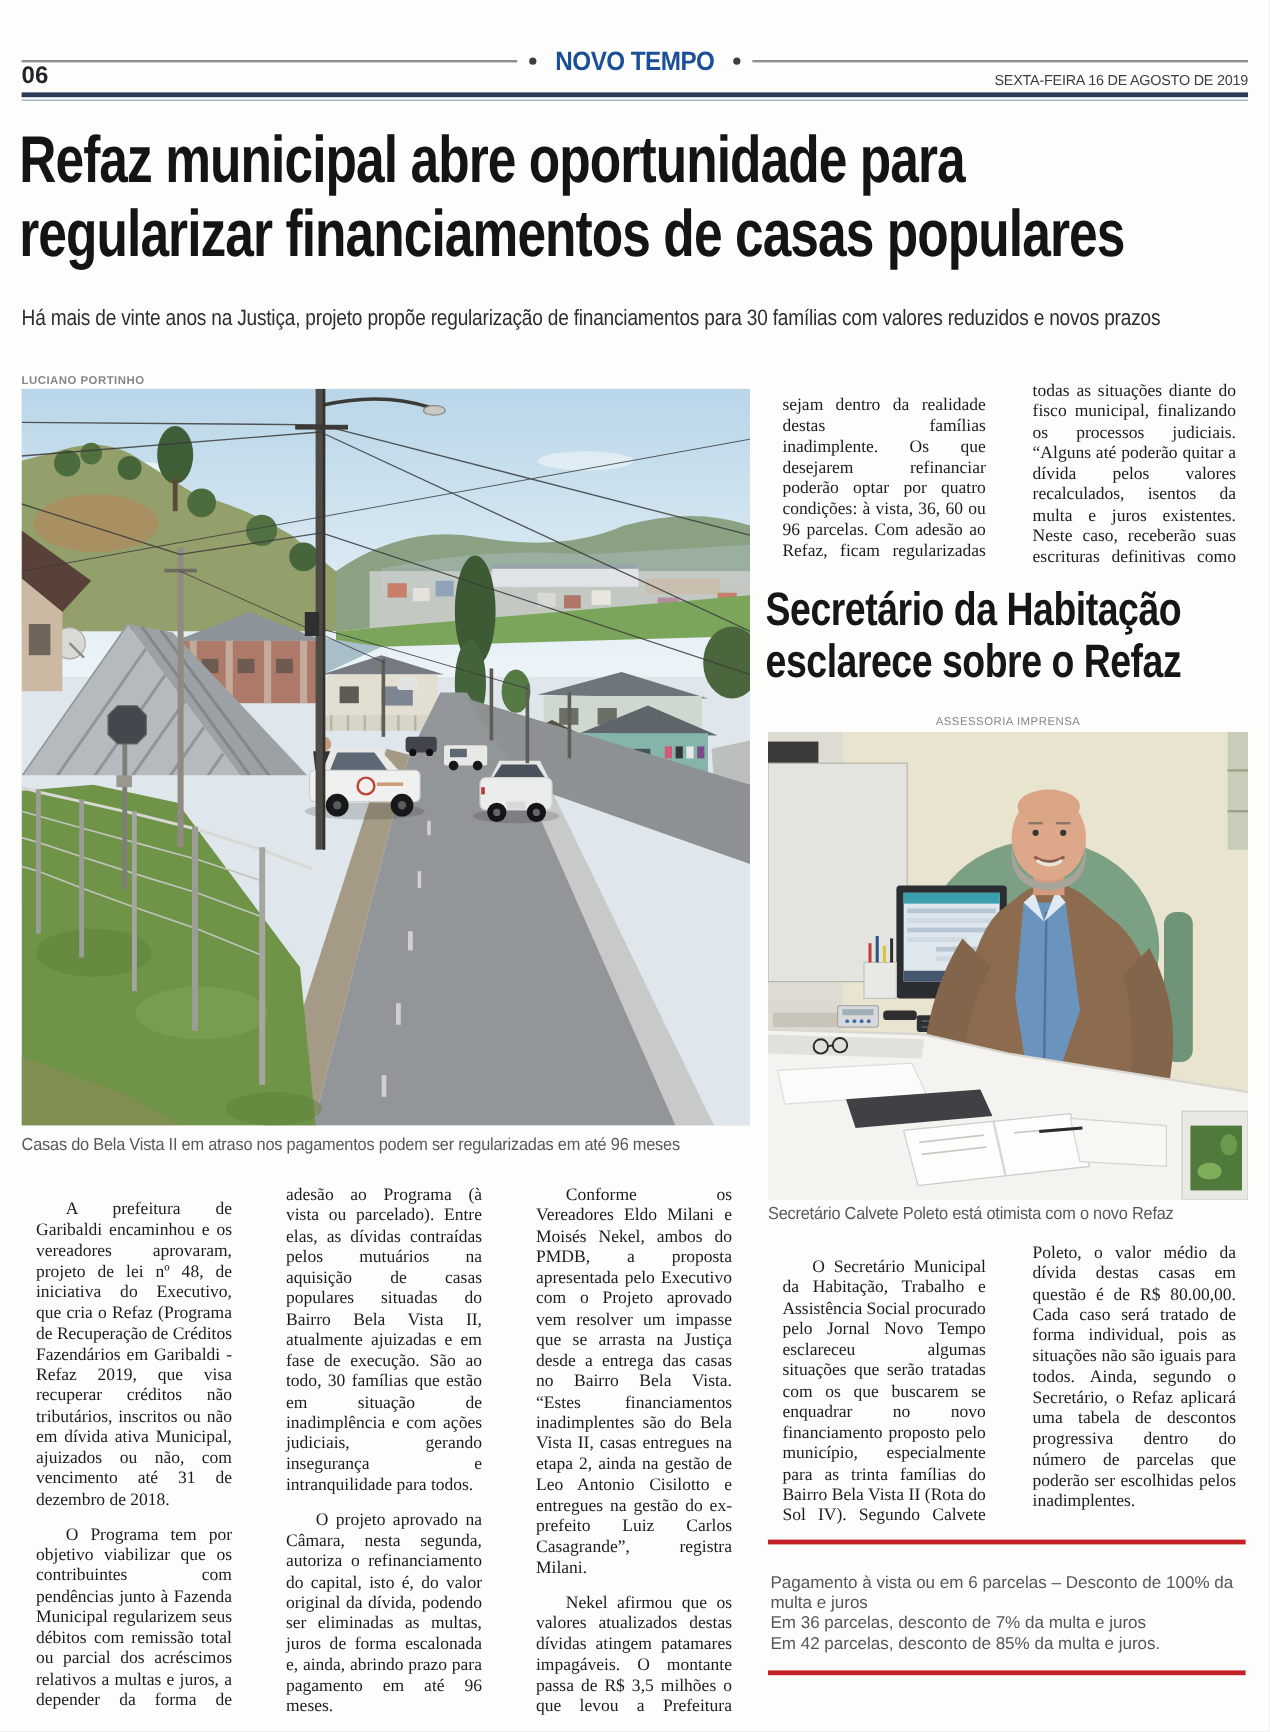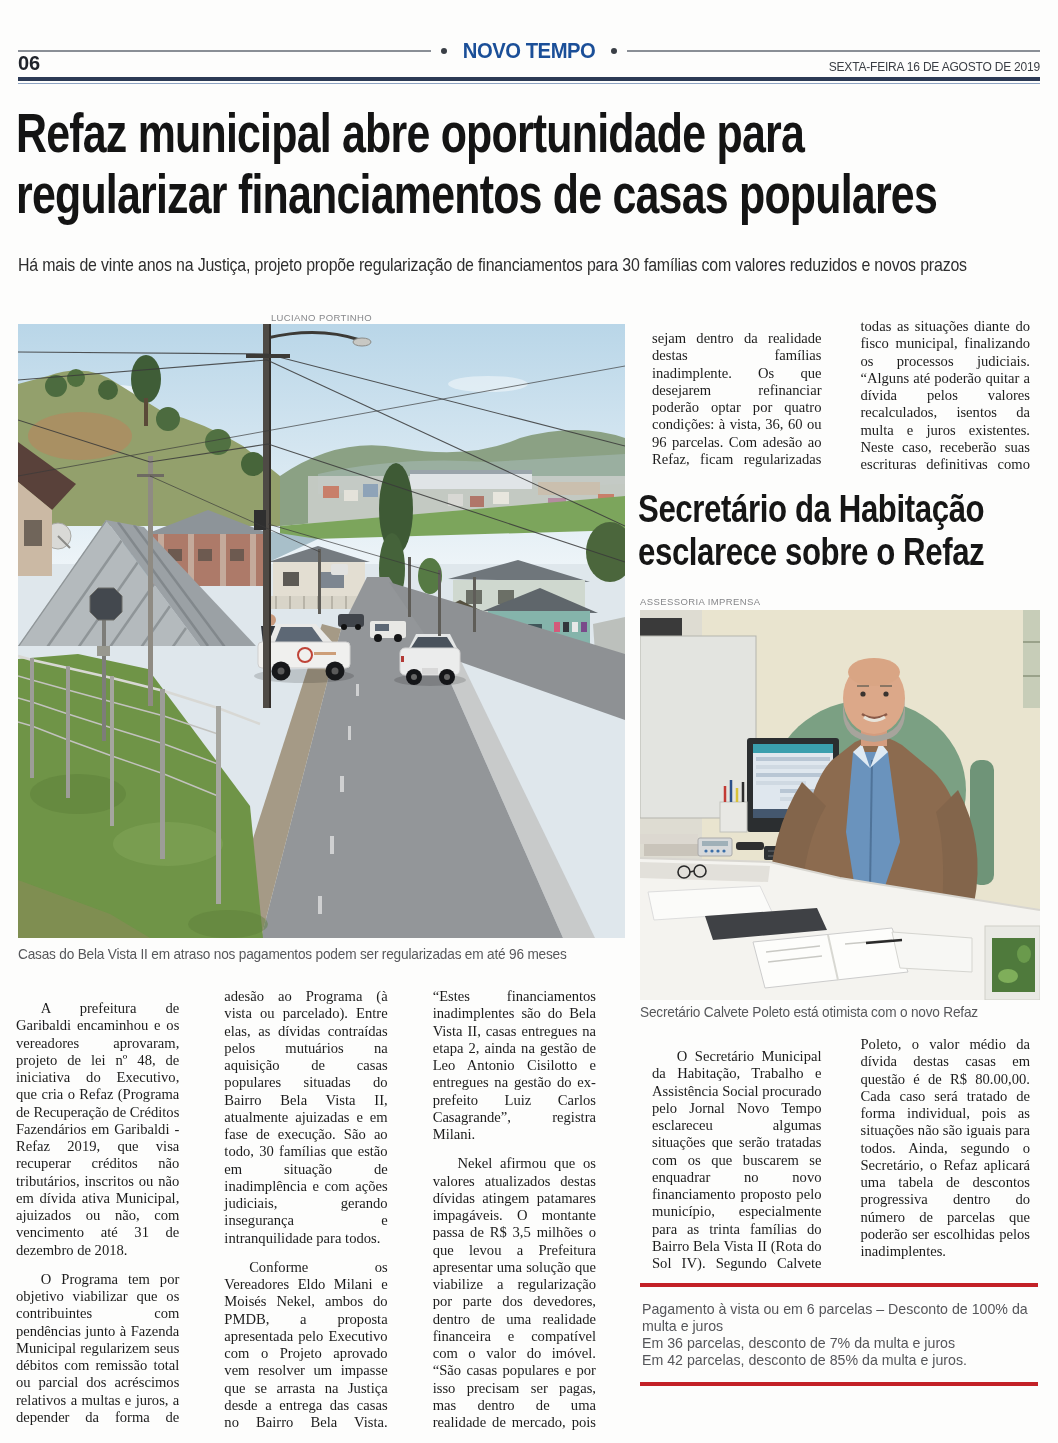--- a/index.html
+++ b/index.html
@@ -27,48 +27,48 @@
   
   .headline{position:absolute;left:16px;top:103px;transform:scaleX(.78);transform-origin:top left;
     font-family:"Liberation Sans",sans-serif;font-weight:bold;color:#141414;
     font-size:55px;line-height:61px;letter-spacing:-1px;white-space:nowrap;}
   .deck{position:absolute;left:18px;top:254px;transform:scaleX(.86);transform-origin:top left;
     font-family:"Liberation Sans",sans-serif;font-size:18.5px;color:#2e2e2e;
     letter-spacing:-0.2px;white-space:nowrap;}
   
   .credit{position:absolute;font-family:"Liberation Sans",sans-serif;font-size:9.5px;
     color:#86878a;letter-spacing:.4px;}
-  .credit-1{left:18px;width:607px;top:312px;text-align:center;}
-  .credit-2{left:640px;width:400px;top:596px;text-align:left;}
+  .credit-1{left:18px;width:607px;top:312px;text-align:left;font-weight:bold;}
+  .credit-2{left:640px;width:400px;top:596px;text-align:center;}
   .photo{position:absolute;display:block;background:#dfe7ec;}
   .photo-1{left:18px;top:324px;width:607px;height:614px;}
   .photo-2{left:640px;top:610px;width:400px;height:390px;}
   .caption{position:absolute;font-family:"Liberation Sans",sans-serif;font-size:14.5px;
     color:#57585b;letter-spacing:-0.2px;transform:scaleX(.94);transform-origin:top left;white-space:nowrap;}
   .caption-1{left:18px;top:946px;}
   .caption-2{left:640px;top:1004px;}
   
   .bodytext{font-family:"Liberation Serif",serif;font-size:14.6px;line-height:17.25px;
     text-align:justify;color:#1c1c1c;}
   .bodytext p{margin:12px;text-indent:1.7em;}
   .bodytext p.noindent{text-indent:0;}
   .cols-toplead{position:absolute;left:640px;top:318px;width:402px;height:160px;
     column-count:2;column-gap:15px;overflow:hidden;}
-  .cols-bl{position:absolute;left:4px;top:988px;width:604px;height:455px;
+  .cols-bl{position:absolute;left:18px;top:988px;width:604px;height:455px;
     column-count:3;column-gap:21px;overflow:hidden;}
   .cols-br{position:absolute;left:640px;top:1036px;width:402px;height:238px;
     column-count:2;column-gap:15px;overflow:hidden;}
   
   .headline2{position:absolute;left:638px;top:487px;transform:scaleX(.80);transform-origin:top left;
     font-family:"Liberation Sans",sans-serif;font-weight:bold;color:#161616;
     font-size:39px;line-height:43px;letter-spacing:-0.5px;white-space:nowrap;}
   
   .discount-box{position:absolute;left:640px;top:1283px;width:398px;
     border-top:4px solid #c32127;border-bottom:4px solid #c32127;
-    padding:14px 2px 13px 2px;box-sizing:border-box;
+    padding:24px 2px 13px 2px;box-sizing:border-box;
     font-family:"Liberation Sans",sans-serif;font-size:14.2px;line-height:17px;color:#55565a;}
   .discount-box div{margin:0;}
 </style>
 </head>
 <body>
 
 <div class="page">
 
   <div class="pageno">06</div>
 
@@ -433,20 +433,21 @@
       <ellipse cx="368" cy="366" rx="10" ry="7" fill="#7fae5a"></ellipse>
       <ellipse cx="384" cy="344" rx="7" ry="9" fill="#6a9a4c"></ellipse>
     </g>
   </svg>
 
   <div class="caption caption-2">Secretário Calvete Poleto está otimista com o novo Refaz</div>
 
   <div class="cols-bl bodytext">
     <p>A prefeitura de Garibaldi encaminhou e os vereadores aprovaram, projeto de lei nº 48, de iniciativa do Executivo, que cria o Refaz (Programa de Recuperação de Créditos Fazendários em Garibaldi - Refaz 2019, que visa recuperar créditos não tributários, inscritos ou não em dívida ativa Municipal, ajuizados ou não, com vencimento até 31 de dezembro de 2018.</p>
     <p>O Programa tem por objetivo viabilizar que os contribuintes com pendências junto à Fazenda Municipal regularizem seus débitos com remissão total ou parcial dos acréscimos relativos a multas e juros, a depender da forma de adesão ao Programa (à vista ou parcelado). Entre elas, as dívidas contraídas pelos mutuários na aquisição de casas populares situadas do Bairro Bela Vista II, atualmente ajuizadas e em fase de execução. São ao todo, 30 famílias que estão em situação de inadimplência e com ações judiciais, gerando insegurança e intranquilidade para todos.</p>
+    <p>O projeto aprovado na Câmara, nesta segunda, autoriza o refinanciamento do capital, isto é, do valor original da dívida, podendo ser eliminadas as multas, juros de forma escalonada e, ainda, abrindo prazo para pagamento em até 96 meses.</p>
     <p>Conforme os Vereadores Eldo Milani e Moisés Nekel, ambos do PMDB, a proposta apresentada pelo Executivo com o Projeto aprovado vem resolver um impasse que se arrasta na Justiça desde a entrega das casas no Bairro Bela Vista. “Estes financiamentos inadimplentes são do Bela Vista II, casas entregues na etapa 2, ainda na gestão de Leo Antonio Cisilotto e entregues na gestão do ex-prefeito Luiz Carlos Casagrande”, registra Milani.</p>
     <p>Nekel afirmou que os valores atualizados destas dívidas atingem patamares impagáveis. O montante passa de R$ 3,5 milhões o que levou a Prefeitura apresentar uma solução que viabilize a regularização por parte dos devedores, dentro de uma realidade financeira e compatível com o valor do imóvel. “São casas populares e por isso precisam ser pagas, mas dentro de uma realidade de mercado, pois as multas e juros acumulados nestes anos todos tornam impagáveis”, comenta o vereador.</p>
     <p>O Projeto – que recebeu Mensagem retificativa por parte dos dois vereadores – possibilita a inclusão de todas as famílias que já tinham feito um primeiro “Refaz”, mas não conseguiram pagar. A expectativa é de que os valores recalculados sem multa e juros</p>
   </div>
 
   <div class="cols-br bodytext">
     <p>O Secretário Municipal da Habitação, Trabalho e Assistência Social procurado pelo Jornal Novo Tempo esclareceu algumas situações que serão tratadas com os que buscarem se enquadrar no novo financiamento proposto pelo município, especialmente para as trinta famílias do Bairro Bela Vista II (Rota do Sol IV). Segundo Calvete Poleto, o valor médio da dívida destas casas em questão é de R$ 80.00,00. Cada caso será tratado de forma individual, pois as situações não são iguais para todos. Ainda, segundo o Secretário, o Refaz aplicará uma tabela de descontos progressiva dentro do número de parcelas que poderão ser escolhidas pelos inadimplentes.</p>
     <p>Os descontos serão aplicados somente sobre as multas e juros que hoje estão computados no valor total da dívida. Desta forma, as condições serão:</p>
   </div>
 

